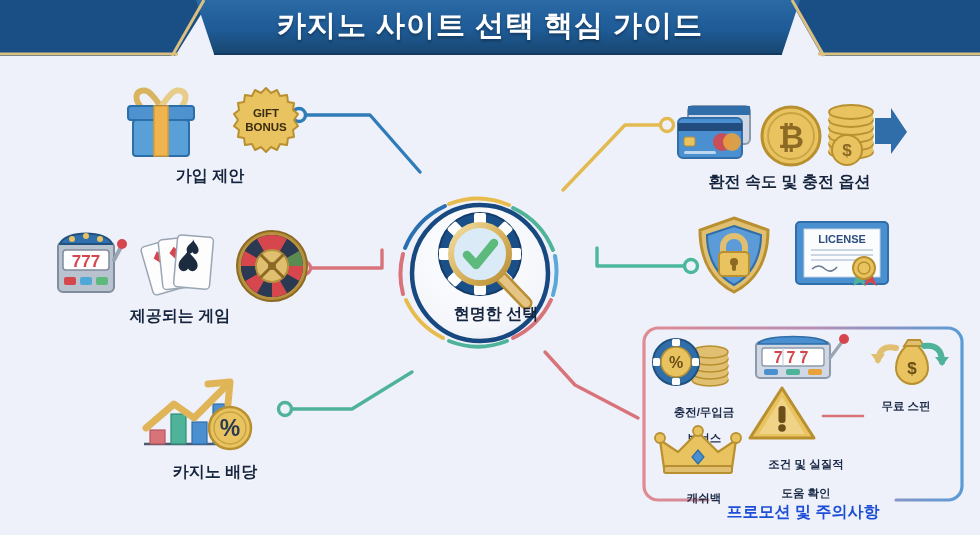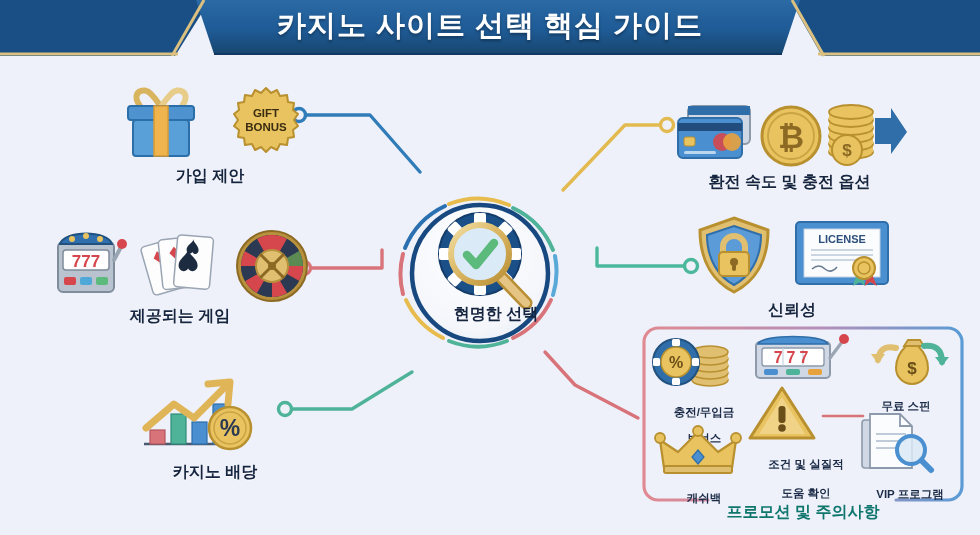--- a/index.html
+++ b/index.html
@@ -34,21 +34,21 @@
   .hub{position:absolute;left:385px;top:190px;width:190px;height:165px;}
   .hub-label{
     position:absolute;left:16px;top:114px;width:190px;text-align:center;
     font-size:16px;font-weight:bold;color:#15243f;
   }
 
   
   .promo{position:absolute;left:638px;top:322px;width:330px;height:188px;}
   .promo-title{
     position:absolute;left:0;top:180px;width:330px;text-align:center;
-    font-size:16px;font-weight:bold;color:#0f766e;
+    font-size:16px;font-weight:bold;color:#1d4ed8;
   }
   .promo-item{position:absolute;text-align:center;}
   .promo-item .plabel{
     font-size:11.5px;font-weight:bold;color:#1b2b47;line-height:1.15;margin-top:16px;white-space:nowrap;
   }
   svg{display:block;overflow:visible;}
 </style>
 </head>
 <body style="background: rgb(238, 241, 249);">
 
@@ -340,21 +340,20 @@
         </g>
         <path d="M20,53 q7,-6 13,0 q6,5 12,-2" fill="none" stroke="#6a7b90" stroke-width="1.6"></path>
         <g transform="translate(72,52)">
           <path d="M-7,4 l-4,14 l7,-4 l5,4 l-3,-14 Z" fill="#4fb39a"></path>
           <path d="M7,4 l6,14 l-7,-4 l-5,4 l2,-14 Z" fill="#d6474d"></path>
           <circle r="11" fill="#e8c35f" stroke="#b8902f" stroke-width="2"></circle>
           <circle r="6" fill="none" stroke="#b8902f" stroke-width="1.5"></circle>
         </g>
       </svg>
     </div>
-    <div class="nlabel">신뢰성</div>
   </div>
 
   <div class="promo">
     <svg width="330" height="196" viewBox="0 0 330 196" style="position:absolute;left:0;top:0">
       <defs>
         <linearGradient id="boxStroke" x1="0" y1="0" x2="1" y2="0">
           <stop offset="0%" stop-color="#e08a92"></stop>
           <stop offset="55%" stop-color="#b48fb8"></stop>
           <stop offset="100%" stop-color="#5b9bd5"></stop>
         </linearGradient>
@@ -438,34 +437,17 @@
         <path d="M50,14 l4,-6 l12,0 l4,6 Z" fill="#e0bf70" stroke="#b8902f" stroke-width="1.8"></path>
         <text x="58" y="42" text-anchor="middle" font-family="Liberation Sans, sans-serif" font-size="17" font-weight="bold" fill="#6b4f18">$</text>
         <path d="M70,14 q18,-2 18,16" fill="none" stroke="#4fb39a" stroke-width="6" stroke-linecap="round"></path>
         <path d="M88,34 l-7,-9 l14,0 Z" fill="#4fb39a"></path>
         <path d="M42,16 q-16,-4 -18,12" fill="none" stroke="#e0bf70" stroke-width="6" stroke-linecap="round"></path>
         <path d="M24,32 l-7,-10 l14,0 Z" fill="#e0bf70"></path>
       </svg>
       <div class="plabel">무료 스핀</div>
     </div>
 
-    <div class="promo-item" style="left:218px;top:88px;width:108px;">
-      <svg width="80" height="62" viewBox="0 0 80 62">
-        <rect x="6" y="10" width="44" height="48" rx="3" fill="#cfd8e4" stroke="#8d9aab" stroke-width="1.6"></rect>
-        <path d="M14,4 h30 l12,12 v42 h-42 Z" fill="#fbfcfe" stroke="#8d9aab" stroke-width="1.8"></path>
-        <path d="M44,4 v12 h12" fill="none" stroke="#8d9aab" stroke-width="1.8"></path>
-        <g stroke="#b9c6d6" stroke-width="1.8">
-          <line x1="20" y1="24" x2="50" y2="24"></line>
-            <line x1="20" y1="31" x2="50" y2="31"></line>
-          <line x1="20" y1="38" x2="42" y2="38"></line>
-        </g>
-        <g transform="translate(55,40)">
-          <line x1="10" y1="10" x2="20" y2="20" stroke="#4a8fd0" stroke-width="6" stroke-linecap="round"></line>
-          <circle r="14" fill="#dbeaf6" fill-opacity=".85" stroke="#4a8fd0" stroke-width="4"></circle>
-        </g>
-      </svg>
-      <div class="plabel">VIP 프로그램</div>
-    </div>
 
     <div class="promo-title">프로모션 및 주의사항</div>
   </div>
 
 </div>
 
 </body></html>

